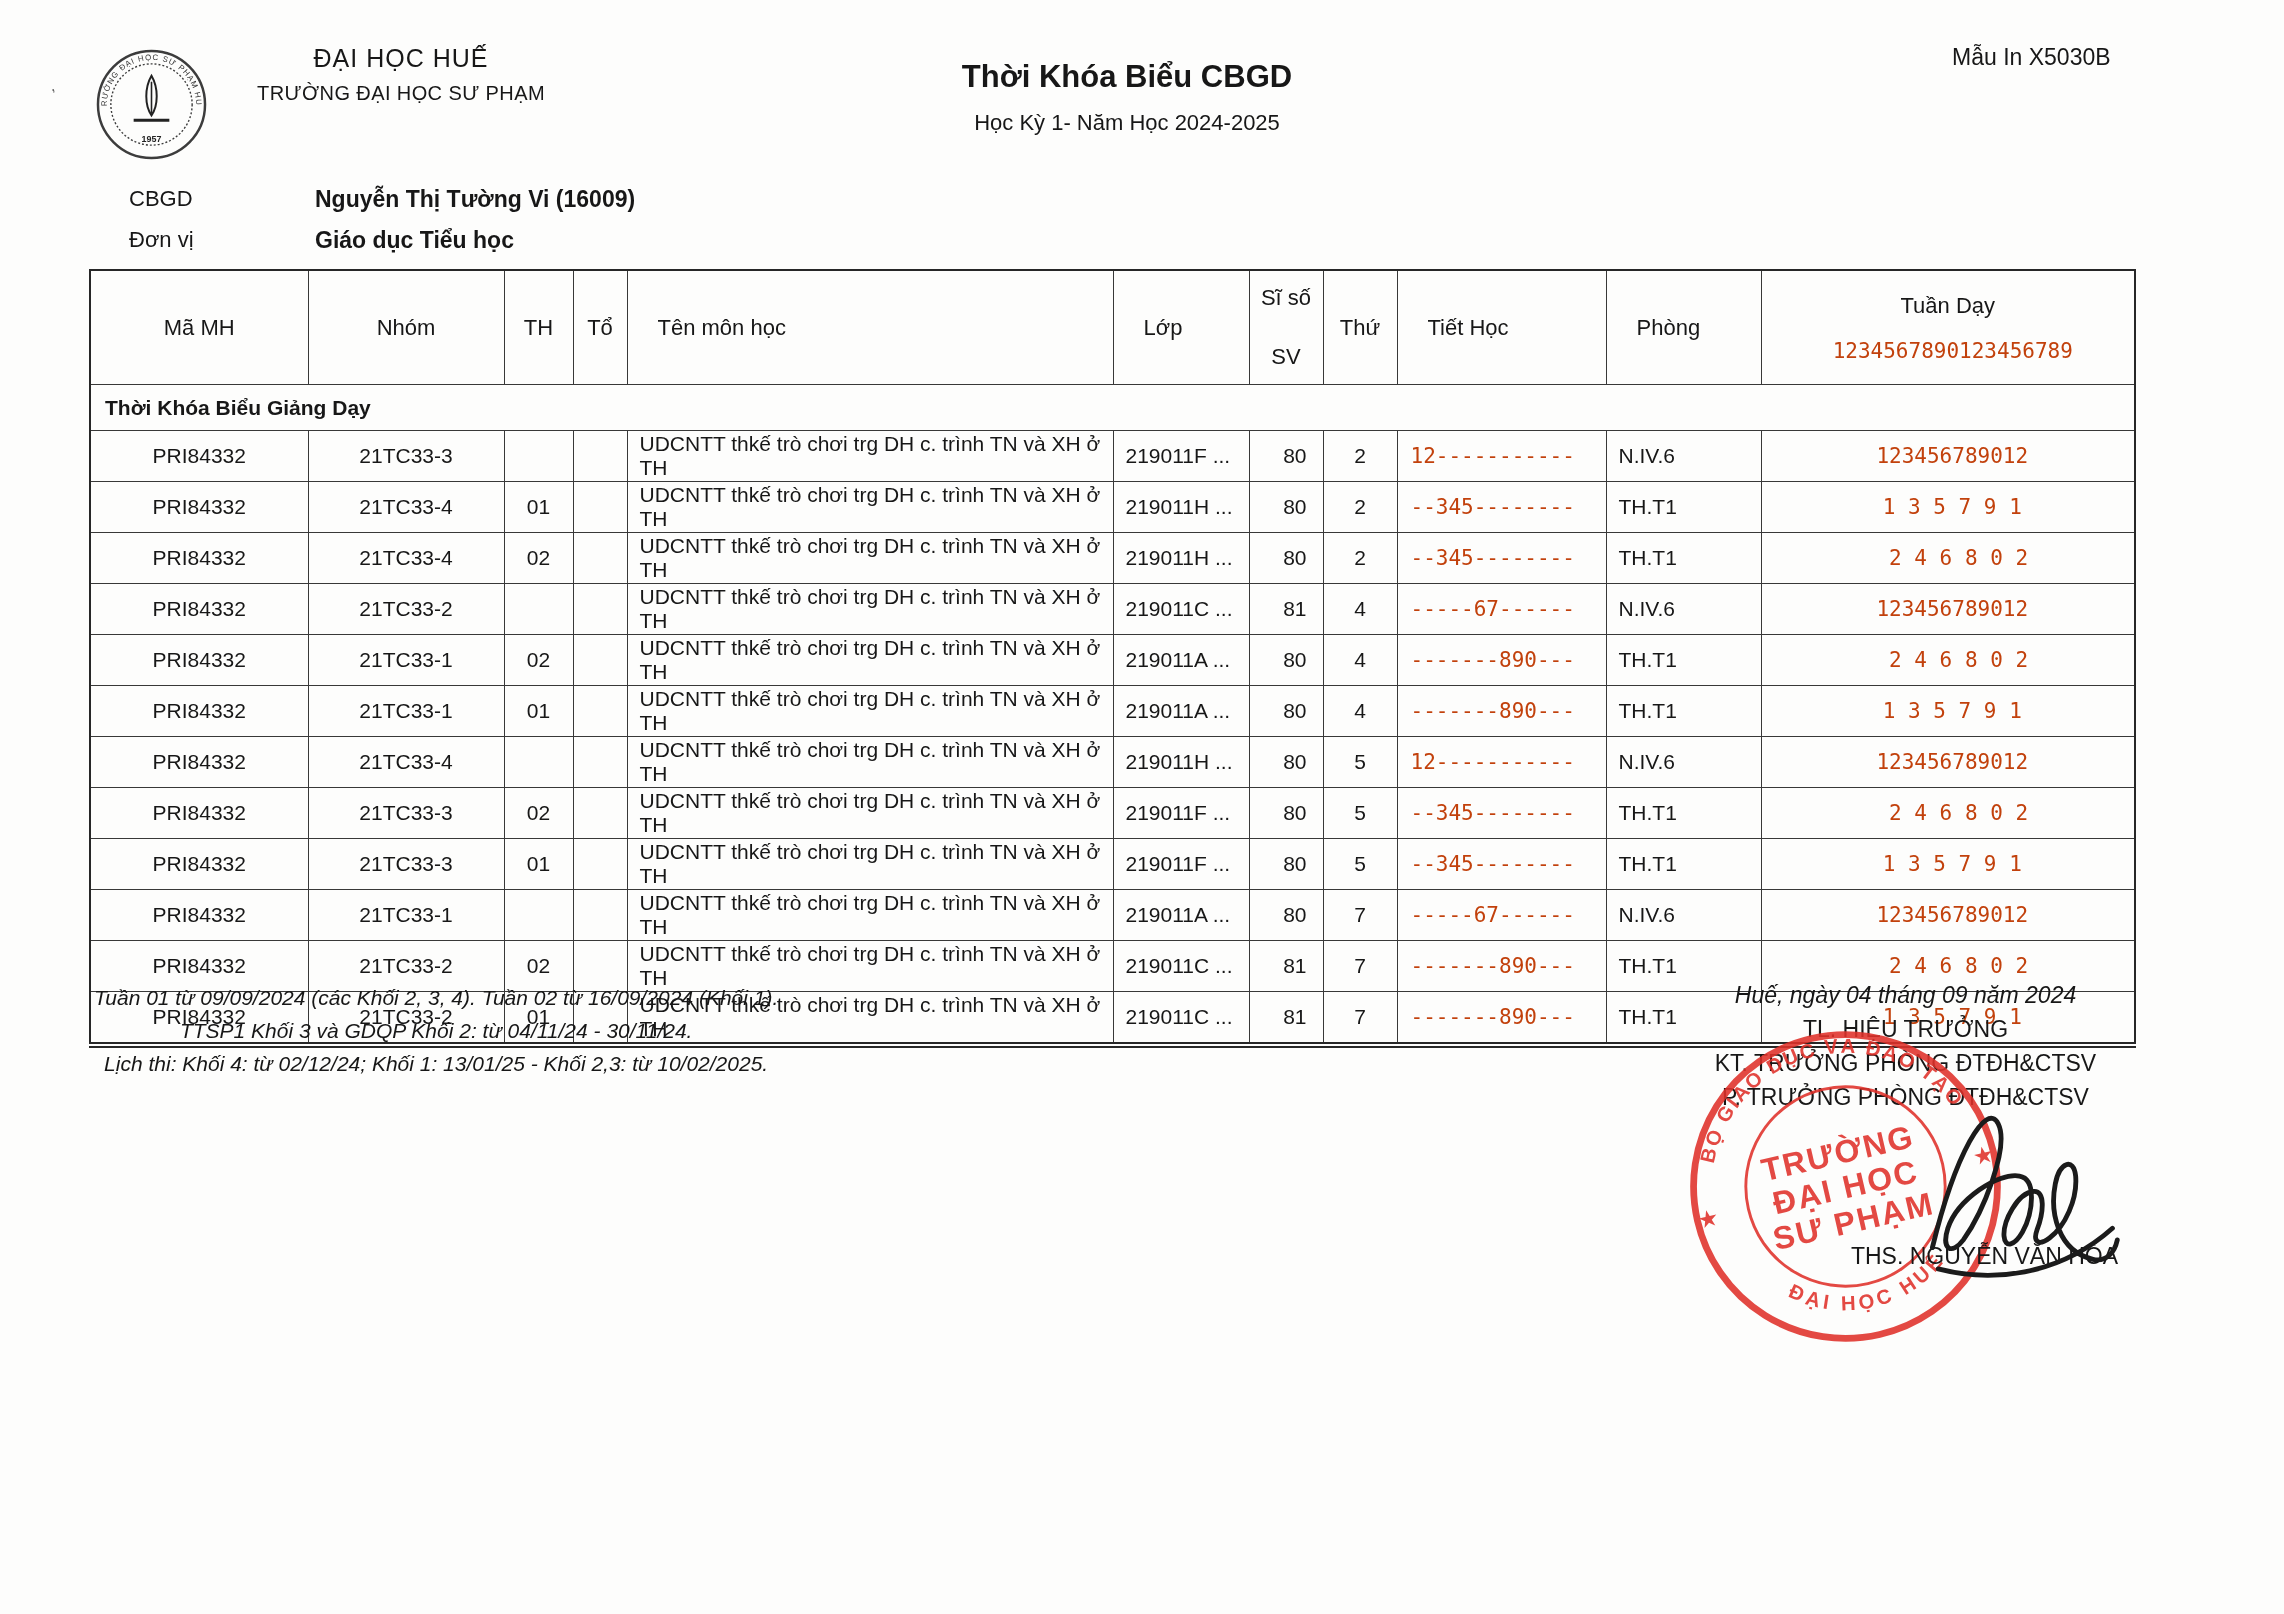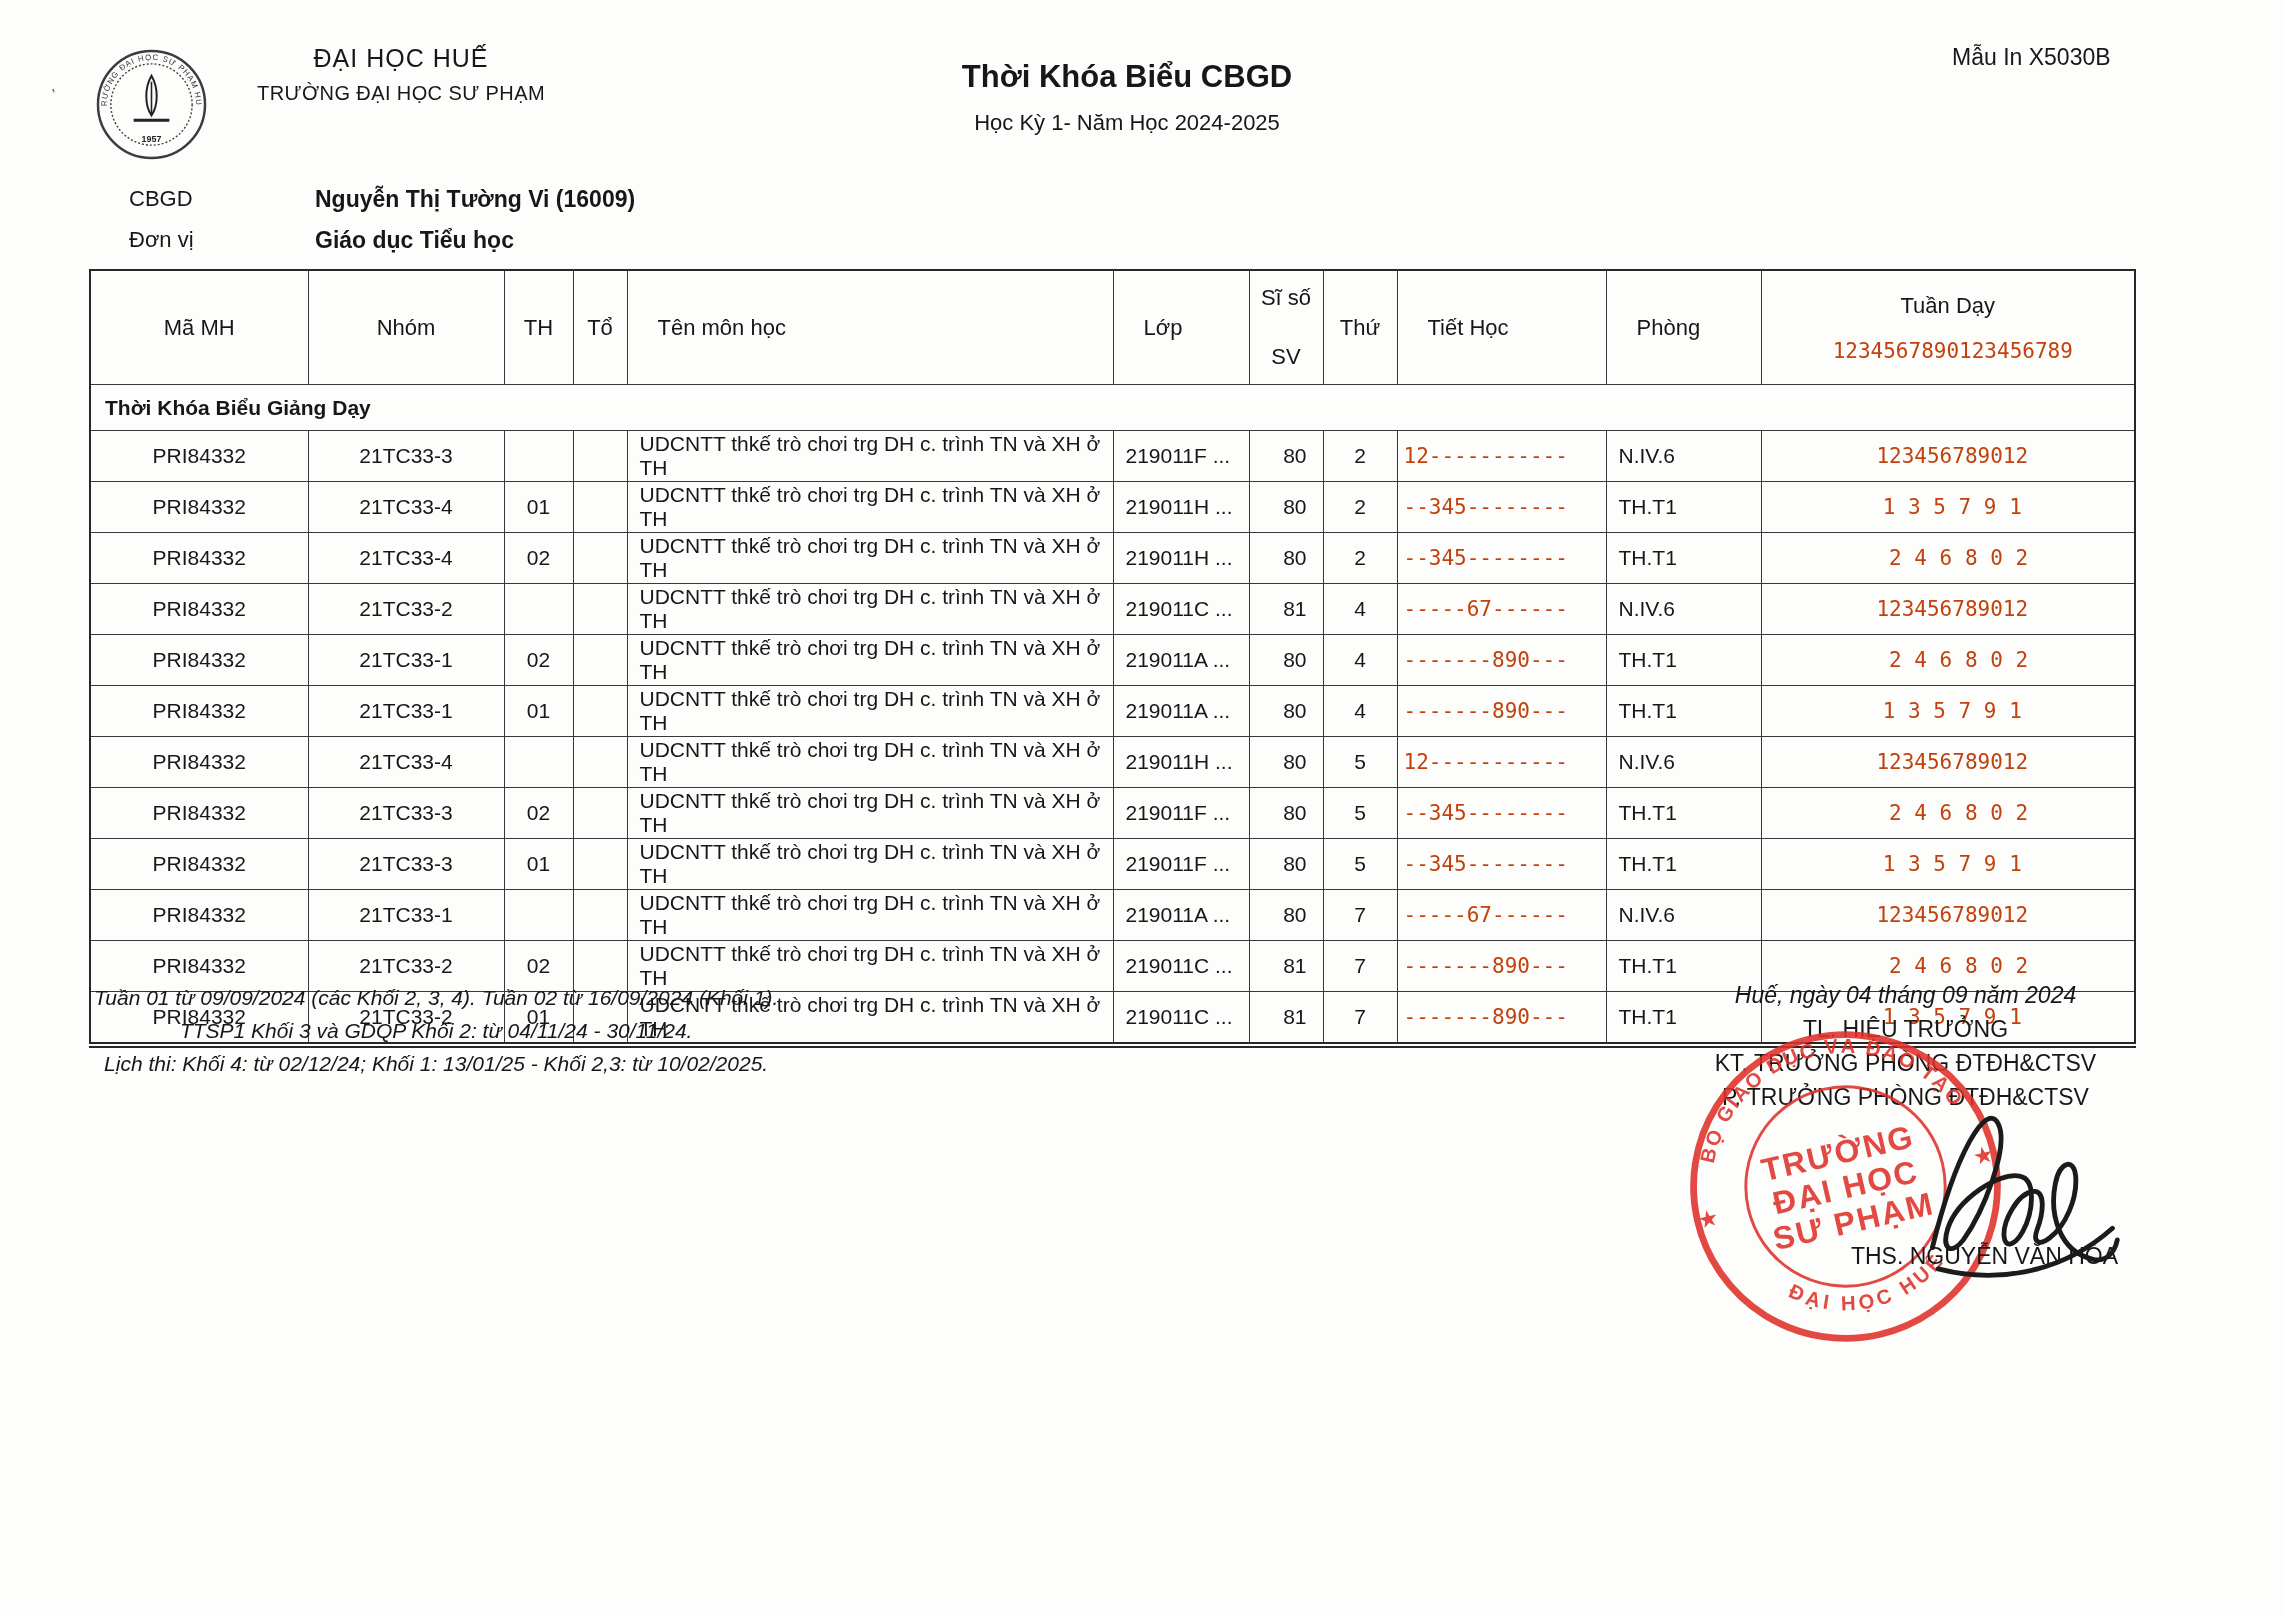--- a/index.html
+++ b/index.html
@@ -24,21 +24,21 @@
   .tkb{position:absolute;left:89px;top:269px;width:2046px;border-collapse:collapse;table-layout:fixed;
        border:2px solid #272727;border-bottom:6px double #272727;}
   .tkb th,.tkb td{border:1px solid #383838;overflow:hidden;}
   .tkb thead th{height:111px;font-weight:normal;font-size:22px;vertical-align:middle;}
   .tkb tbody td{height:43px;font-size:21px;}
   .h-left{text-align:left;padding-left:30px;}
   .c-center{text-align:center;}
   .c-left{text-align:left;padding-left:12px;}
   .c-right{text-align:right;padding-right:16px;}
   .mono{font-family:"DejaVu Sans Mono",monospace;white-space:pre;font-size:20px;color:#c2410c;}
-  .tiet{padding-left:6px;}
+  .tiet{padding-left:13px;}
   .tuan{padding-left:10px;text-align:center;}
   .siso{display:flex;flex-direction:column;justify-content:space-between;height:85px;align-items:center;padding:2px 0;}
   .tuanday-label{text-align:center;font-size:22px;}
   .ruler{margin-top:20px;padding-left:10px;font-size:21px;}
   .section td{font-weight:bold;font-size:24px;padding-left:14px;height:53px;text-align:left;}
   
   .notes{position:absolute;left:94px;top:986px;font-style:italic;font-size:21px;font-weight:500;text-align:center;}
   .note-line{margin-bottom:9px;}
   
   .sig-block{position:absolute;left:1678px;top:982px;width:455px;text-align:center;z-index:2;}

